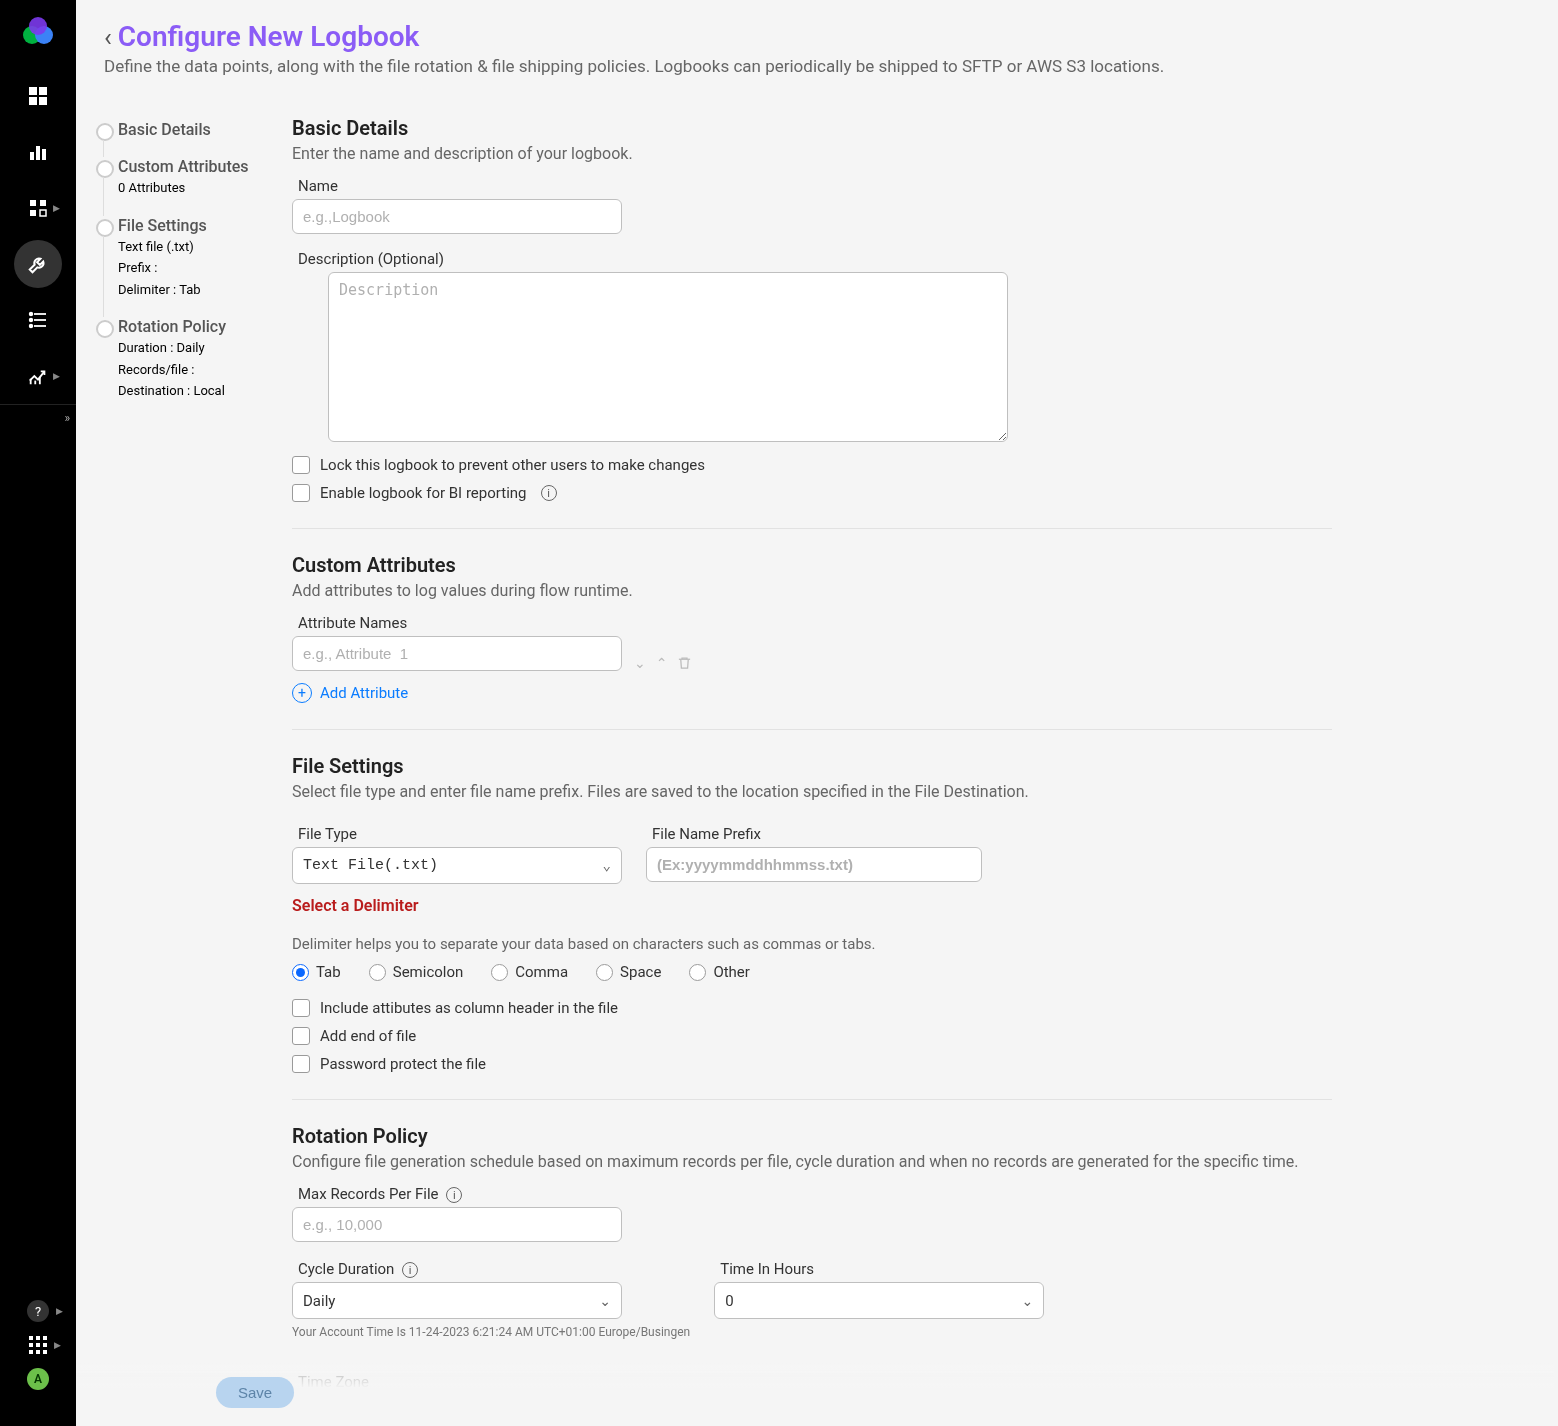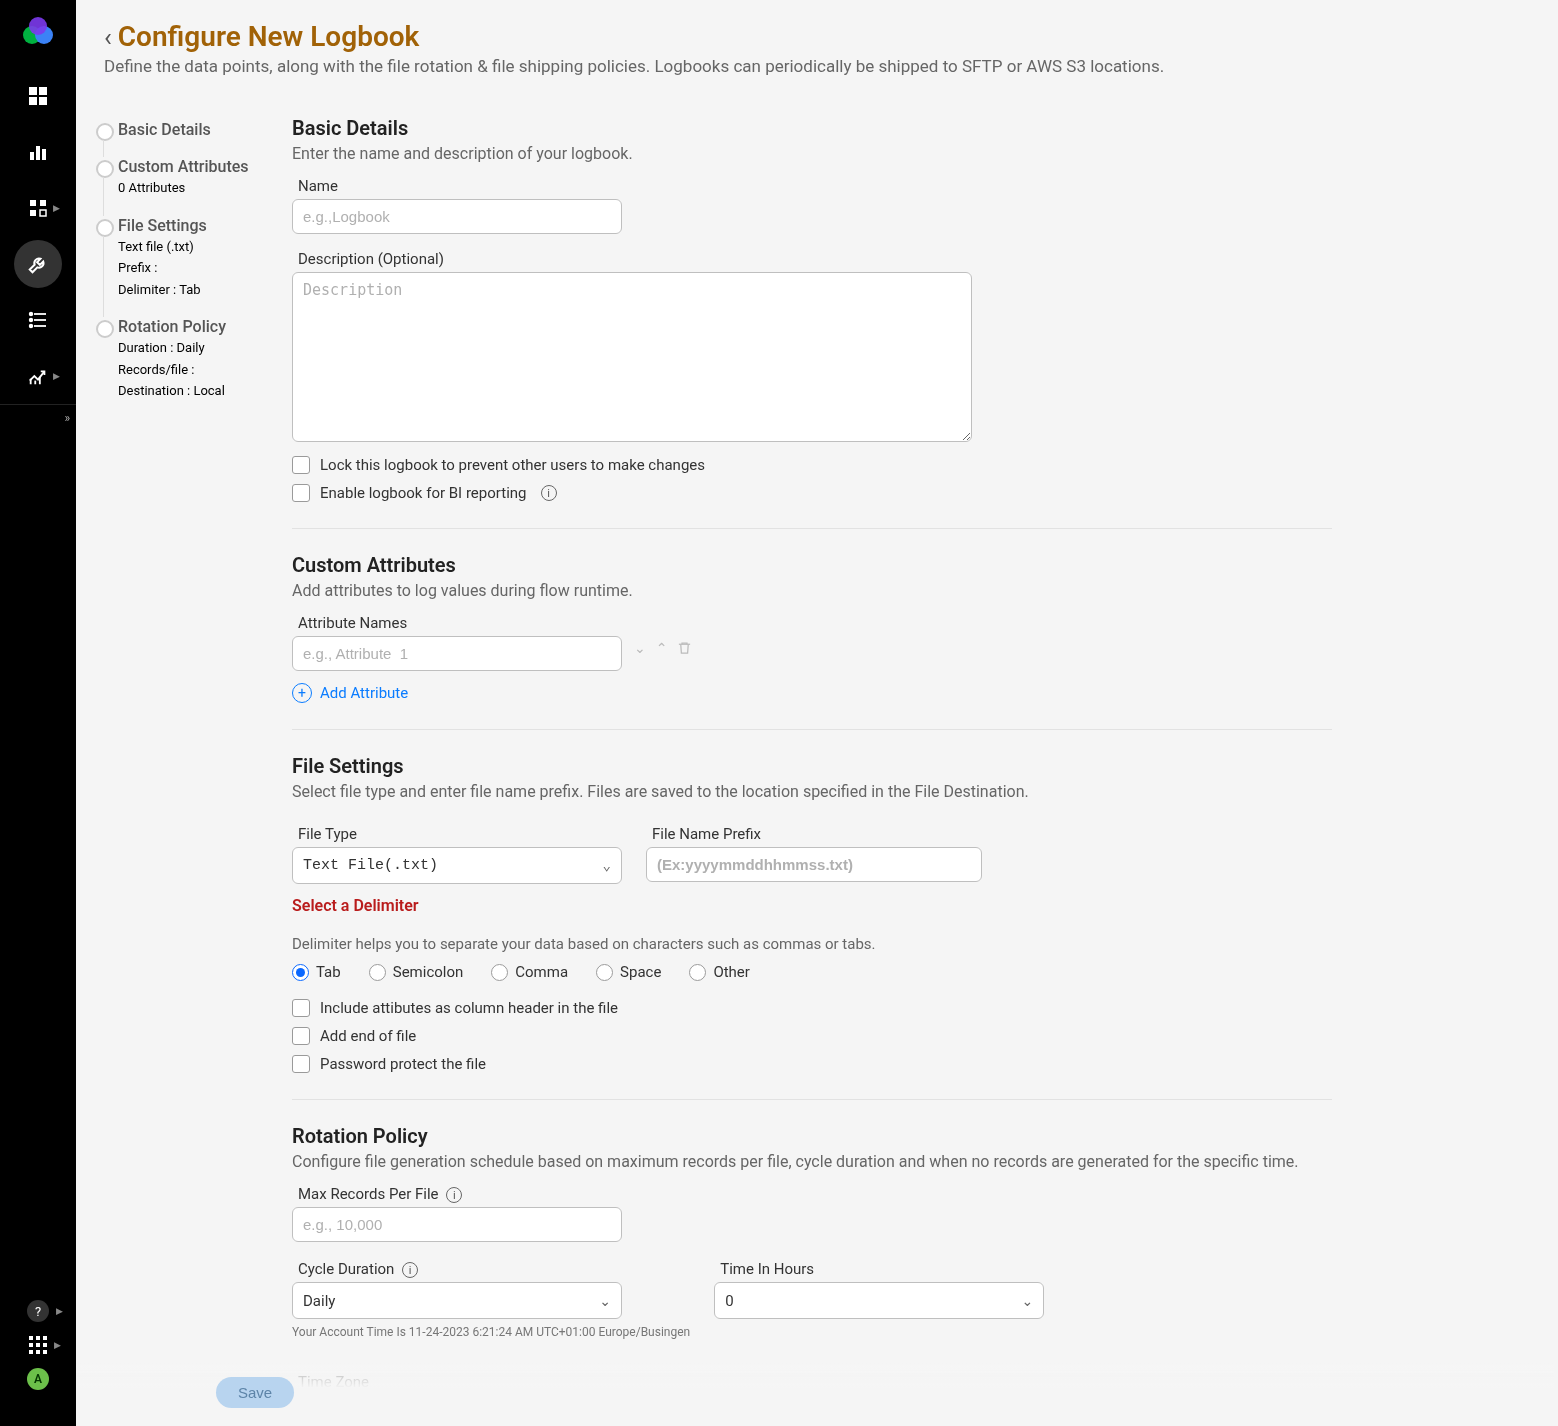--- a/index.html
+++ b/index.html
@@ -15,47 +15,47 @@
   .navrail .avatar-badge { width:22px; height:22px; background:#6cc04a; border-radius:50%; color:#043700; font-size:12px; font-weight:600; display:flex; align-items:center; justify-content:center;}
   .navrail .footer-caret { width:100%; height:26px; display:flex; justify-content:flex-end; padding-right:6px; align-items:center; color:#aaa; font-size:12px; border-top:1px solid #222;}
   .navrail .help { width:22px; height:22px; background:#333; border-radius:50%; color:#fff; font-size:13px; display:flex; align-items:center; justify-content:center; position:relative;}
   .navrail .help .caret, .navrail .grid-apps .caret { right:-14px; }
   .navrail .grid-apps { position:relative; color:#fff;}
   
   .main { flex:1; background:#f5f5f5; display:flex; flex-direction:column; height:100vh;}
   .main-header { padding:20px 28px 10px 28px; }
   .main-header .title-row { display:flex; align-items:center; gap:6px;}
   .main-header .back-chevron { font-size:26px; color:#555; cursor:pointer; line-height:1;}
-  .main-header h1 { font-size:28px; font-weight:600; color:#a16207;}
+  .main-header h1 { font-size:28px; font-weight:600; color:#8b5cf6;}
   .main-header .subtitle { font-size:17px; color:#666; margin-top:3px;}
   .body-row { flex:1; display:flex; overflow:auto; padding:30px 28px 110px 16px;}
   
   .stepper { width:200px; padding-top:4px;}
   .step { position:relative; padding-left:26px; margin-bottom:18px;}
   .step::before { content:""; position:absolute; left:4px; top:3px; width:14px; height:14px; border-radius:50%; border:2px solid #ccc; background:#fff;}
   .step.hasline::after { content:""; position:absolute; left:11px; top:20px; width:1px; bottom:-18px; background:#ddd;}
   .step-title { font-size:16px; color:#555; font-weight:500;}
   .step-sub { font-size:13px; color:#000000; margin-top:2px; line-height:1.5;}
   
   .form-col { flex:1; max-width:1040px;}
   .section { padding-bottom:26px; margin-bottom:24px; border-bottom:1px solid #e2e2e2;}
   .section:last-of-type { border-bottom:none;}
   .section h2 { font-size:20px; font-weight:600; color:#222; }
   .section .desc { font-size:16px; color:#666; margin-top:4px; margin-bottom:14px;}
   .field-label { font-size:15px; color:#333; margin:10px 0 4px 6px; display:block;}
   .info { display:inline-flex; width:16px; height:16px; border:1.2px solid #666; border-radius:50%; align-items:center; justify-content:center; font-size:11px; color:#555; margin-left:4px; vertical-align:middle;}
   input[type=text].txt, textarea.txt, .select-box { width:330px; border:1.2px solid #bfbfbf; border-radius:6px; padding:8px 10px; font-size:15px; color:#333; background:#fff;}
   input[type=text].txt::placeholder, textarea.txt::placeholder { color:#b0b0b0;}
-  textarea.txt { width:680px; height:170px; resize:both;}
+  textarea.txt { width:680px; height:170px; resize:both;margin-left:36px;}
   .select-box { display:flex; align-items:center; justify-content:space-between; cursor:pointer; height:37px;}
   .select-box .chev { color:#666; font-size:14px;}
   .checkbox-row { display:flex; align-items:center; gap:10px; margin-top:10px; font-size:15px; color:#333;}
   .checkbox { width:18px; height:18px; border:1.4px solid #9a9a9a; border-radius:3px; background:#fff; cursor:pointer;}
   .row-flex { display:flex; gap:24px; flex-wrap:wrap;}
-  .attr-row { display:flex; align-items:flex-start; gap:12px;}
+  .attr-row { display:flex; align-items:flex-end; gap:12px;}
   .attr-controls { display:flex; gap:10px; color:#bbb; align-items:center; padding-top:4px;}
   .attr-controls span { cursor:pointer; font-size:14px;}
   .add-attr { display:inline-flex; align-items:center; gap:8px; color:#0a7cff; font-size:15px; margin-top:12px; cursor:pointer;}
   .plus-circle { width:20px; height:20px; border:1.5px solid #0a7cff; border-radius:50%; display:flex; align-items:center; justify-content:center; font-size:14px; line-height:1;}
   .radio-row { display:flex; gap:28px; margin-top:10px;}
   .radio-opt { display:flex; align-items:center; gap:7px; font-size:15px; color:#333; cursor:pointer;}
   .radio { width:17px; height:17px; border:1.6px solid #9a9a9a; border-radius:50%; background:#fff; display:flex; align-items:center; justify-content:center;}
   .radio.selected { border-color:#0a68ff;}
   .radio.selected::after { content:""; width:9px; height:9px; background:#0a68ff; border-radius:50%;}
   .tiny-note { font-size:12px; color:#777; margin-top:6px;}

